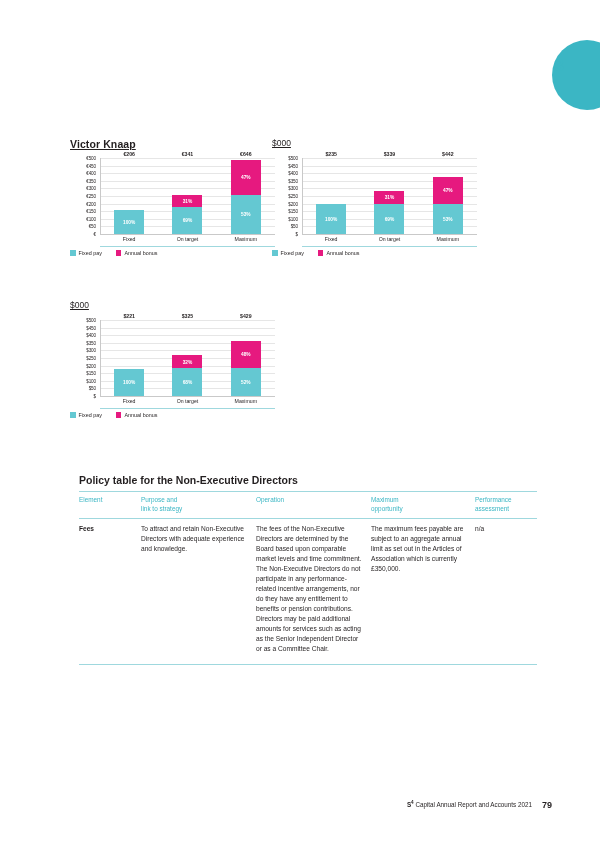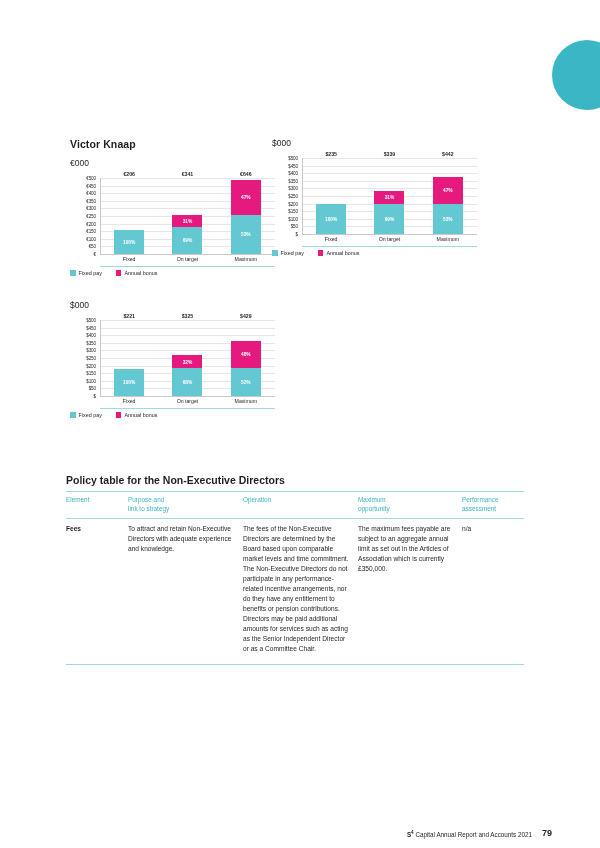--- a/index.html
+++ b/index.html
@@ -35,20 +35,21 @@
     right: 36px;
     top: 56px;
     font-size: 17px;
     font-weight: bold;
     color: #3bb6c4;
   }
 
   
   .chart-block {
     position: absolute;
+    text-decoration: underline;
   }
   .chart-title {
     font-size: 10.5px;
     font-weight: bold;
     color: #231f20;
     margin: 0 0 8px 0;
     letter-spacing: 0.1px;
   }
   .chart-units {
     font-size: 8.5px;
@@ -185,21 +186,21 @@
   .sw-bonus { background: #e6197f; }
   .legend-text {
     font-size: 5.4px;
     color: #231f20;
     white-space: nowrap;
   }
 
   
   .policy-section {
     position: absolute;
-    left: 66px;
+    left: 79px;
     top: 474px;
     width: 458px;
   }
   .policy-heading {
     font-size: 10.5px;
     font-weight: bold;
     margin: 0 0 5px 0;
   }
   .policy-rule-top {
     border-top: 0.8px solid #9fd8de;
@@ -231,24 +232,23 @@
     font-weight: bold;
   }
 
   
   .footer {
     position: absolute;
     left: 70px;
     right: 48px;
     top: 800px;
     display: flex;
-    align-items: flex-end;
+    align-items: flex-start;
     justify-content: flex-end;
     gap: 10px;
-    margin-top: 28px;
   }
   .footer-text {
     font-size: 6.3px;
     color: #231f20;
   }
   .footer-text b { font-weight: bold; }
   .footer-text sup { font-size: 4.6px; }
   .footer-page {
     font-size: 9px;
     font-weight: bold;
@@ -257,21 +257,20 @@
 </head>
 <body>
 
 <div class="page">
 
   <div class="section-circle"></div>
   <div class="section-number">3</div>
 
   <div class="chart-block" style="left:70px; top:138px;">
     <div class="chart-title">Victor Knaap</div>
-    <div class="chart-units">€000</div>
     <div class="plot-wrap">
       <div class="y-axis">
         <div class="y-tick" style="top:0%">€500</div>
         <div class="y-tick" style="top:10%">€450</div>
         <div class="y-tick" style="top:20%">€400</div>
         <div class="y-tick" style="top:30%">€350</div>
         <div class="y-tick" style="top:40%">€300</div>
         <div class="y-tick" style="top:50%">€250</div>
         <div class="y-tick" style="top:60%">€200</div>
         <div class="y-tick" style="top:70%">€150</div>

